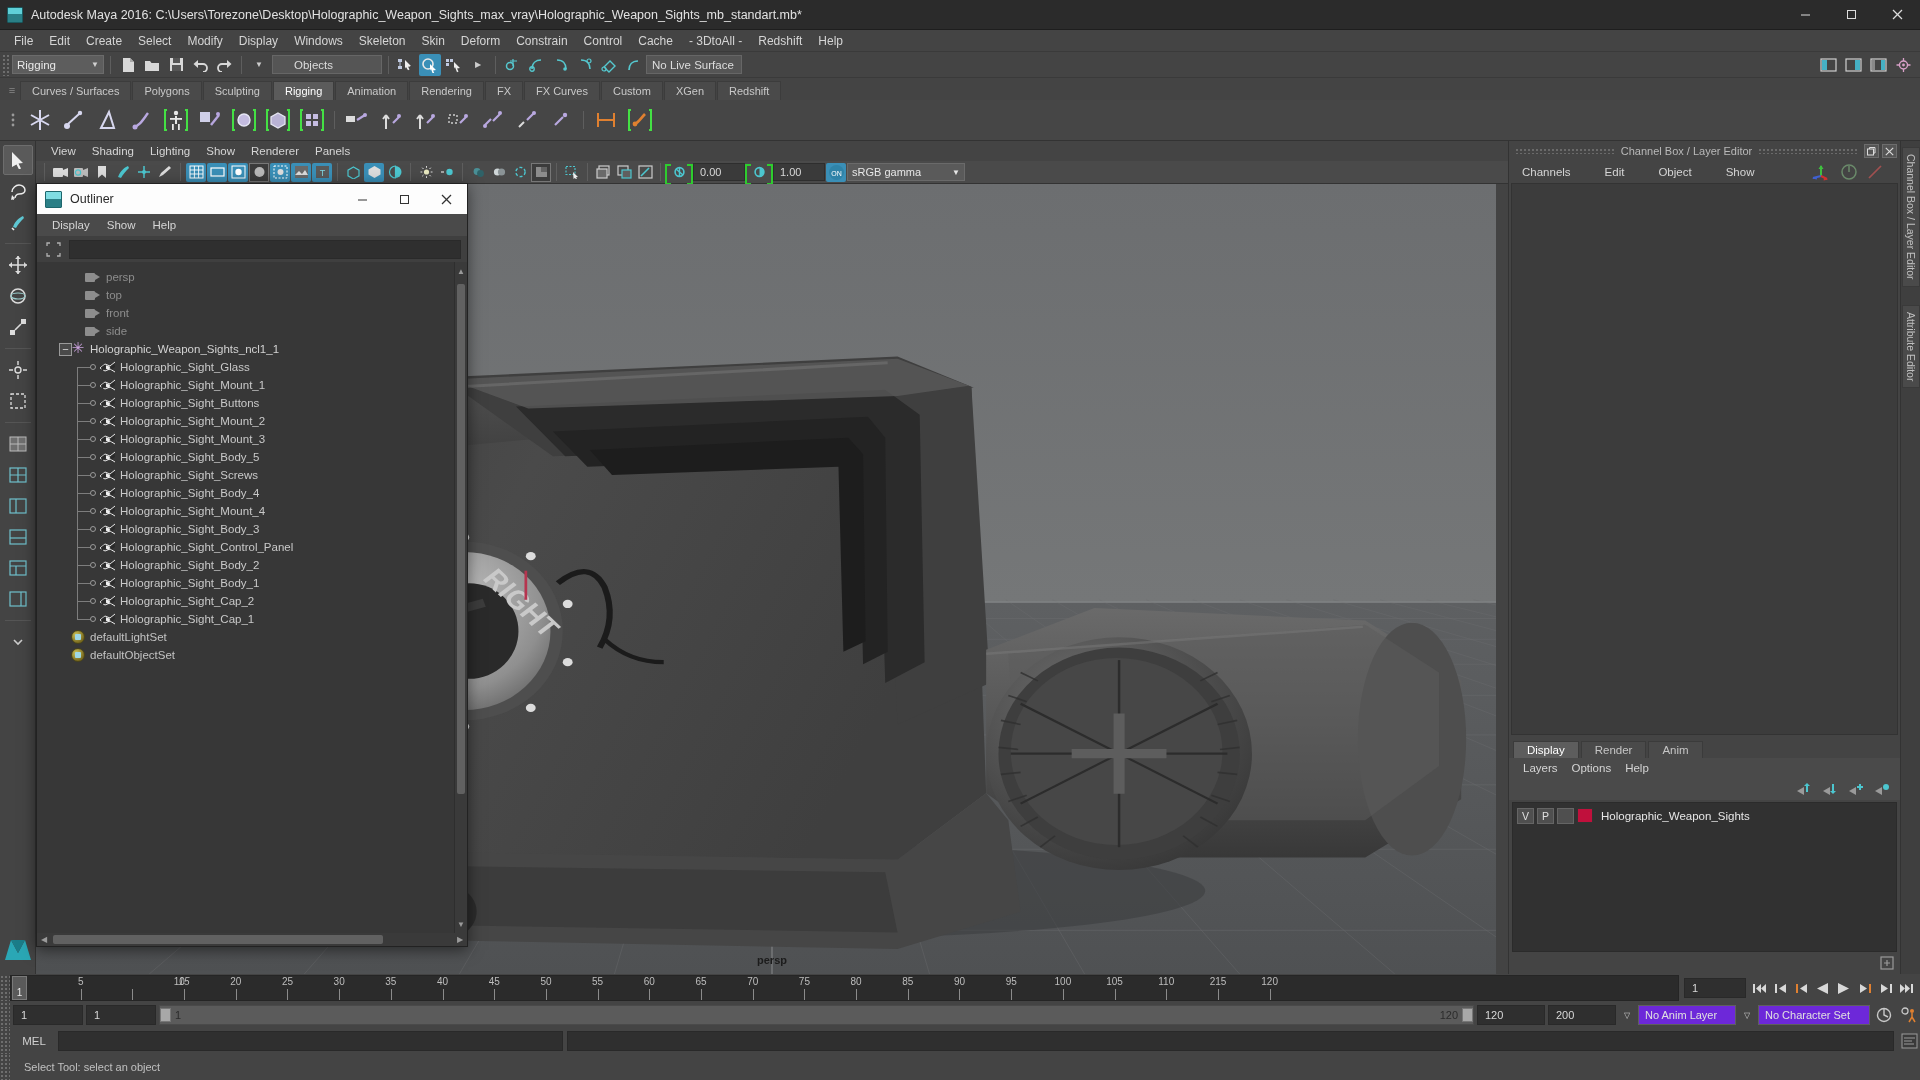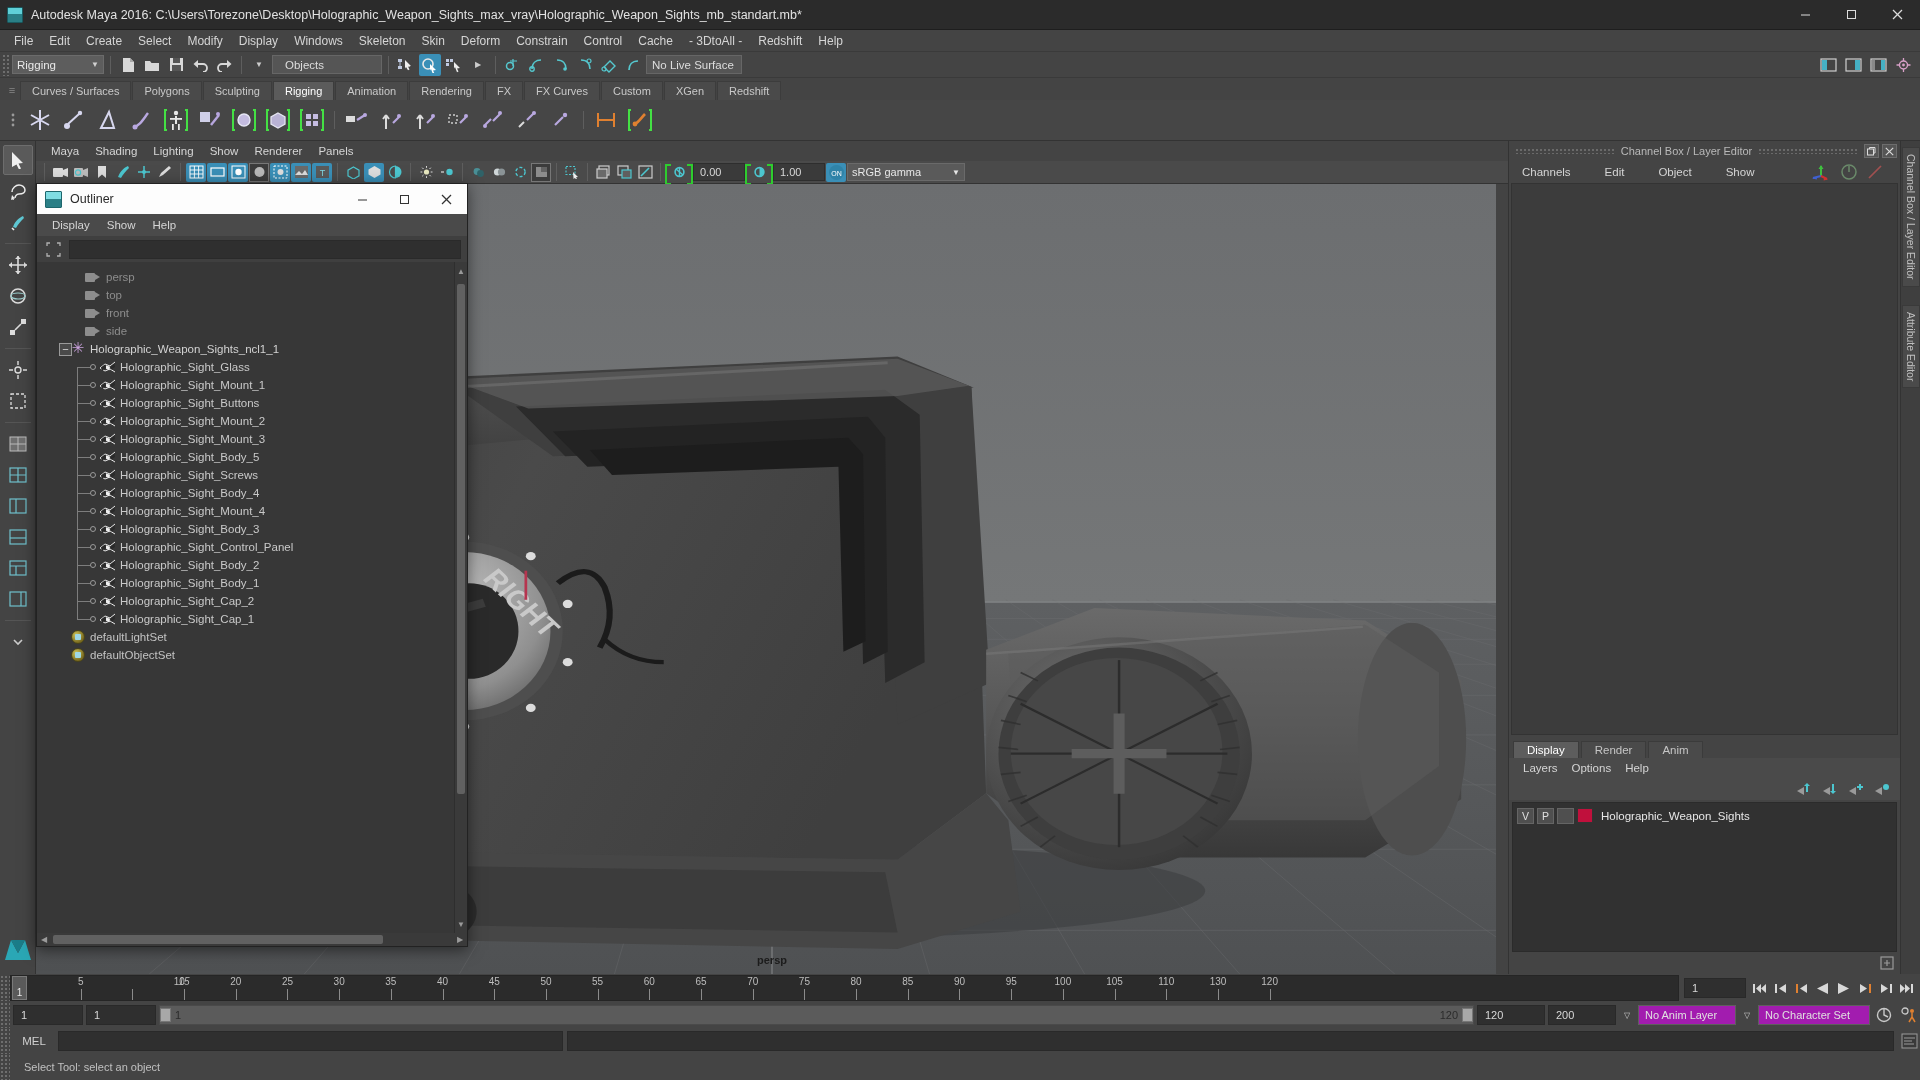--- a/index.html
+++ b/index.html
@@ -38,21 +38,21 @@
            background-image: radial-gradient(#6e6e6e 34%, transparent 36%);
            background-size: 4px 4px; }
   .combo { height: 19px; background: #5d5d5d; border: 1px solid #6b6b6b; display: flex; align-items: center;
            font-size: 11.5px; color: #e8e8e8; padding: 0 4px; position: relative; }
   .combo .arrow { margin-left: auto; padding-left: 8px; font-size: 8px; color: #d0d0d0; }
   .combo-rigging { width: 92px; }
   .sep { width: 1px; height: 18px; background: #5e5e5e; margin: 0 4px; flex: 0 0 1px; }
   .ibtn { width: 22px; height: 22px; display: flex; align-items: center; justify-content: center; flex: 0 0 22px; }
   .ibtn.on { background: #3a8fb7; border-radius: 2px; }
   .objfield { width: 110px; height: 19px; background: #555; border: 1px solid #666; font-size: 11.5px;
-              color: #ddd; display: flex; align-items: center; padding: 0 12px; }
+              color: #ddd; display: flex; align-items: center; padding: 0 21px; }
   .livefield { width: 96px; height: 19px; background: #555; border: 1px solid #666; font-size: 11.5px;
                color: #ddd; display: flex; align-items: center; padding: 0 5px; }
   .right-status { margin-left: auto; display: flex; align-items: center; gap: 3px; padding-right: 6px; }
 
   
   .shelf-tabs { height: 22px; flex: 0 0 22px; background: #444; display: flex; align-items: flex-end;
                 padding-left: 4px; }
   .shelf-grip { width: 16px; height: 20px; display:flex; align-items:center; justify-content:center; color:#888; font-size:11px;}
   .stab { font-size: 11px; padding: 3px 11px 3px; color: #c9c9c9; background: #4a4a4a;
           border: 1px solid #3c3c3c; border-bottom: none; margin-right: 1px; }
@@ -206,21 +206,21 @@
 
   
   .rangebar { flex: 0 0 26px; display: flex; align-items: center; background: #444; gap: 3px; }
   .rfield { height: 20px; background: #2f2f2f; border: 1px solid #292929; font-size: 11px; color: #d8d8d8;
             display: flex; align-items: center; padding-left: 7px; }
   .rangeslider { flex: 1 1 auto; height: 20px; background: #5b5b5b; border: 1px solid #4a4a4a; position: relative;
                  display: flex; align-items: center; }
   .rs-handle { width: 11px; height: 14px; background: #a8a8a8; border: 1px solid #777; }
   .rs-lab { font-size: 11px; color: #2b2b2b; margin-left: 4px; }
   .rs-lab-r { font-size: 11px; color: #2b2b2b; margin-right: 4px; margin-left: auto; }
-  .rcombo { height: 20px; background: #a21caf; border: 1px solid #5f5f5f; font-size: 11px; color: #e0e0e0;
+  .rcombo { height: 20px; background: #6d28d9; border: 1px solid #5f5f5f; font-size: 11px; color: #e0e0e0;
             display: flex; align-items: center; padding: 0 6px; }
   .rarrow { width: 16px; display: flex; align-items: center; justify-content: center; font-size: 8px; color: #c8c8c8; }
 
   
   .cmdline { flex: 0 0 26px; display: flex; align-items: center; background: #444; gap: 4px; }
   .mel-lab { font-size: 11.5px; color: #d0d0d0; width: 40px; text-align: center; }
   .mel-in { height: 20px; background: #2f2f2f; border: 1px solid #292929; }
   .mel-in.a { width: 505px; }
   .mel-in.b { flex: 1 1 auto; }
   .cmd-icon { width: 22px; height: 20px; display: flex; align-items: center; justify-content: center; }
@@ -682,21 +682,21 @@
         <svg width="30" height="28" viewBox="0 0 30 28">
             <path d="M2 26L8 6l7 13L22 6l6 20z" fill="#2aa7b5"></path>
             <path d="M8 6l7 13L22 6" fill="#1b7d89"></path>
           </svg>
       </div>
     </div>
 
     <div class="center">
 
       <div class="vp-menubar">
-        <div class="mi">Maya</div>
+        <div class="mi">View</div>
         <div class="mi">Shading</div>
         <div class="mi">Lighting</div>
         <div class="mi">Show</div>
         <div class="mi">Renderer</div>
         <div class="mi">Panels</div>
       </div>
 
       <div class="vp-toolbar">
         <div class="sep"></div>
         <div class="vbtn">
@@ -1235,21 +1235,21 @@
         <div class="tl-num" style="left: 948.496px;">90</div>
         <div class="tl-tick" style="left: 1000.19px;"></div>
         <div class="tl-num" style="left: 1000.19px;">95</div>
         <div class="tl-tick" style="left: 1051.88px;"></div>
         <div class="tl-num" style="left: 1051.88px;">100</div>
         <div class="tl-tick" style="left: 1103.58px;"></div>
         <div class="tl-num" style="left: 1103.58px;">105</div>
         <div class="tl-tick" style="left: 1155.27px;"></div>
         <div class="tl-num" style="left: 1155.27px;">110</div>
         <div class="tl-tick" style="left: 1206.97px;"></div>
-        <div class="tl-num" style="left: 1206.97px;">130</div>
+        <div class="tl-num" style="left: 1206.97px;">215</div>
         <div class="tl-tick" style="left: 1258.66px;"></div>
         <div class="tl-num" style="left: 1258.66px;">120</div>
       </div>
     <div class="tl-framefield">1</div>
     <div class="tl-playback">
       <div class="pbtn">
         <svg width="15" height="13" viewBox="0 0 15 13">
             <rect x="1" y="2" width="2" height="9" fill="#d8d8d8"></rect>
             <path d="M14 2v9l-5-4.5z" fill="#d8d8d8"></path>
             <path d="M9 2v9l-5-4.5z" fill="#d8d8d8"></path>

